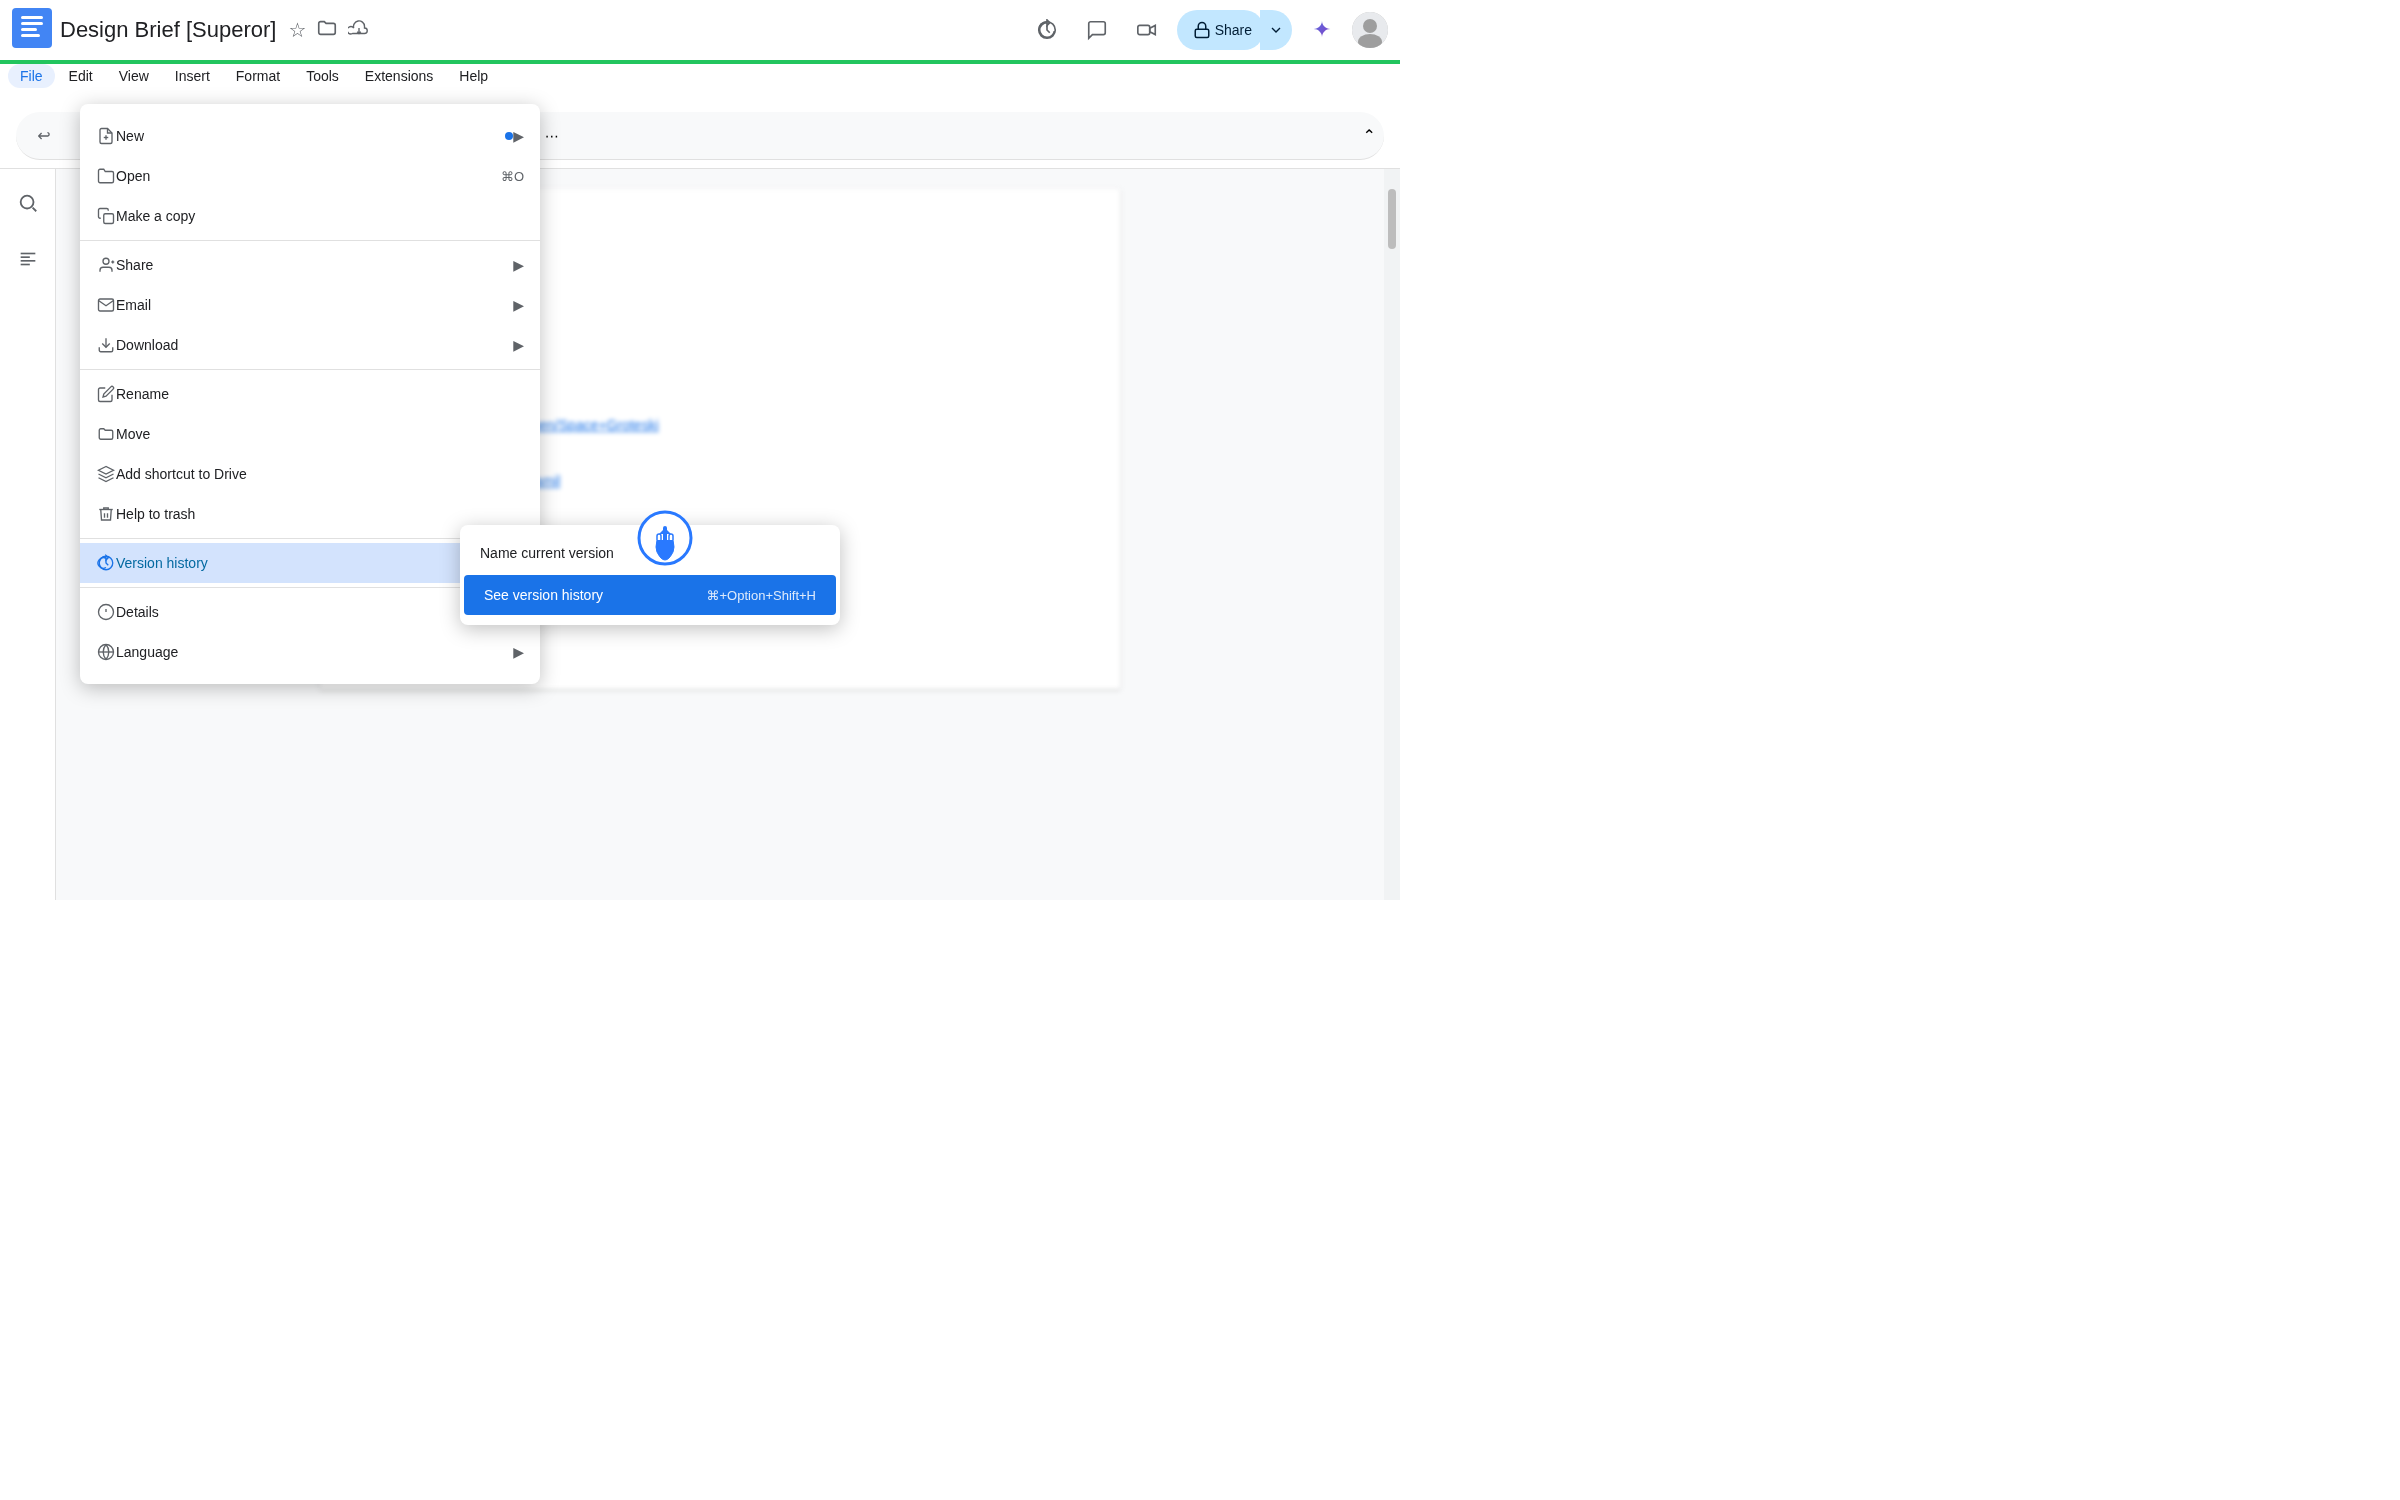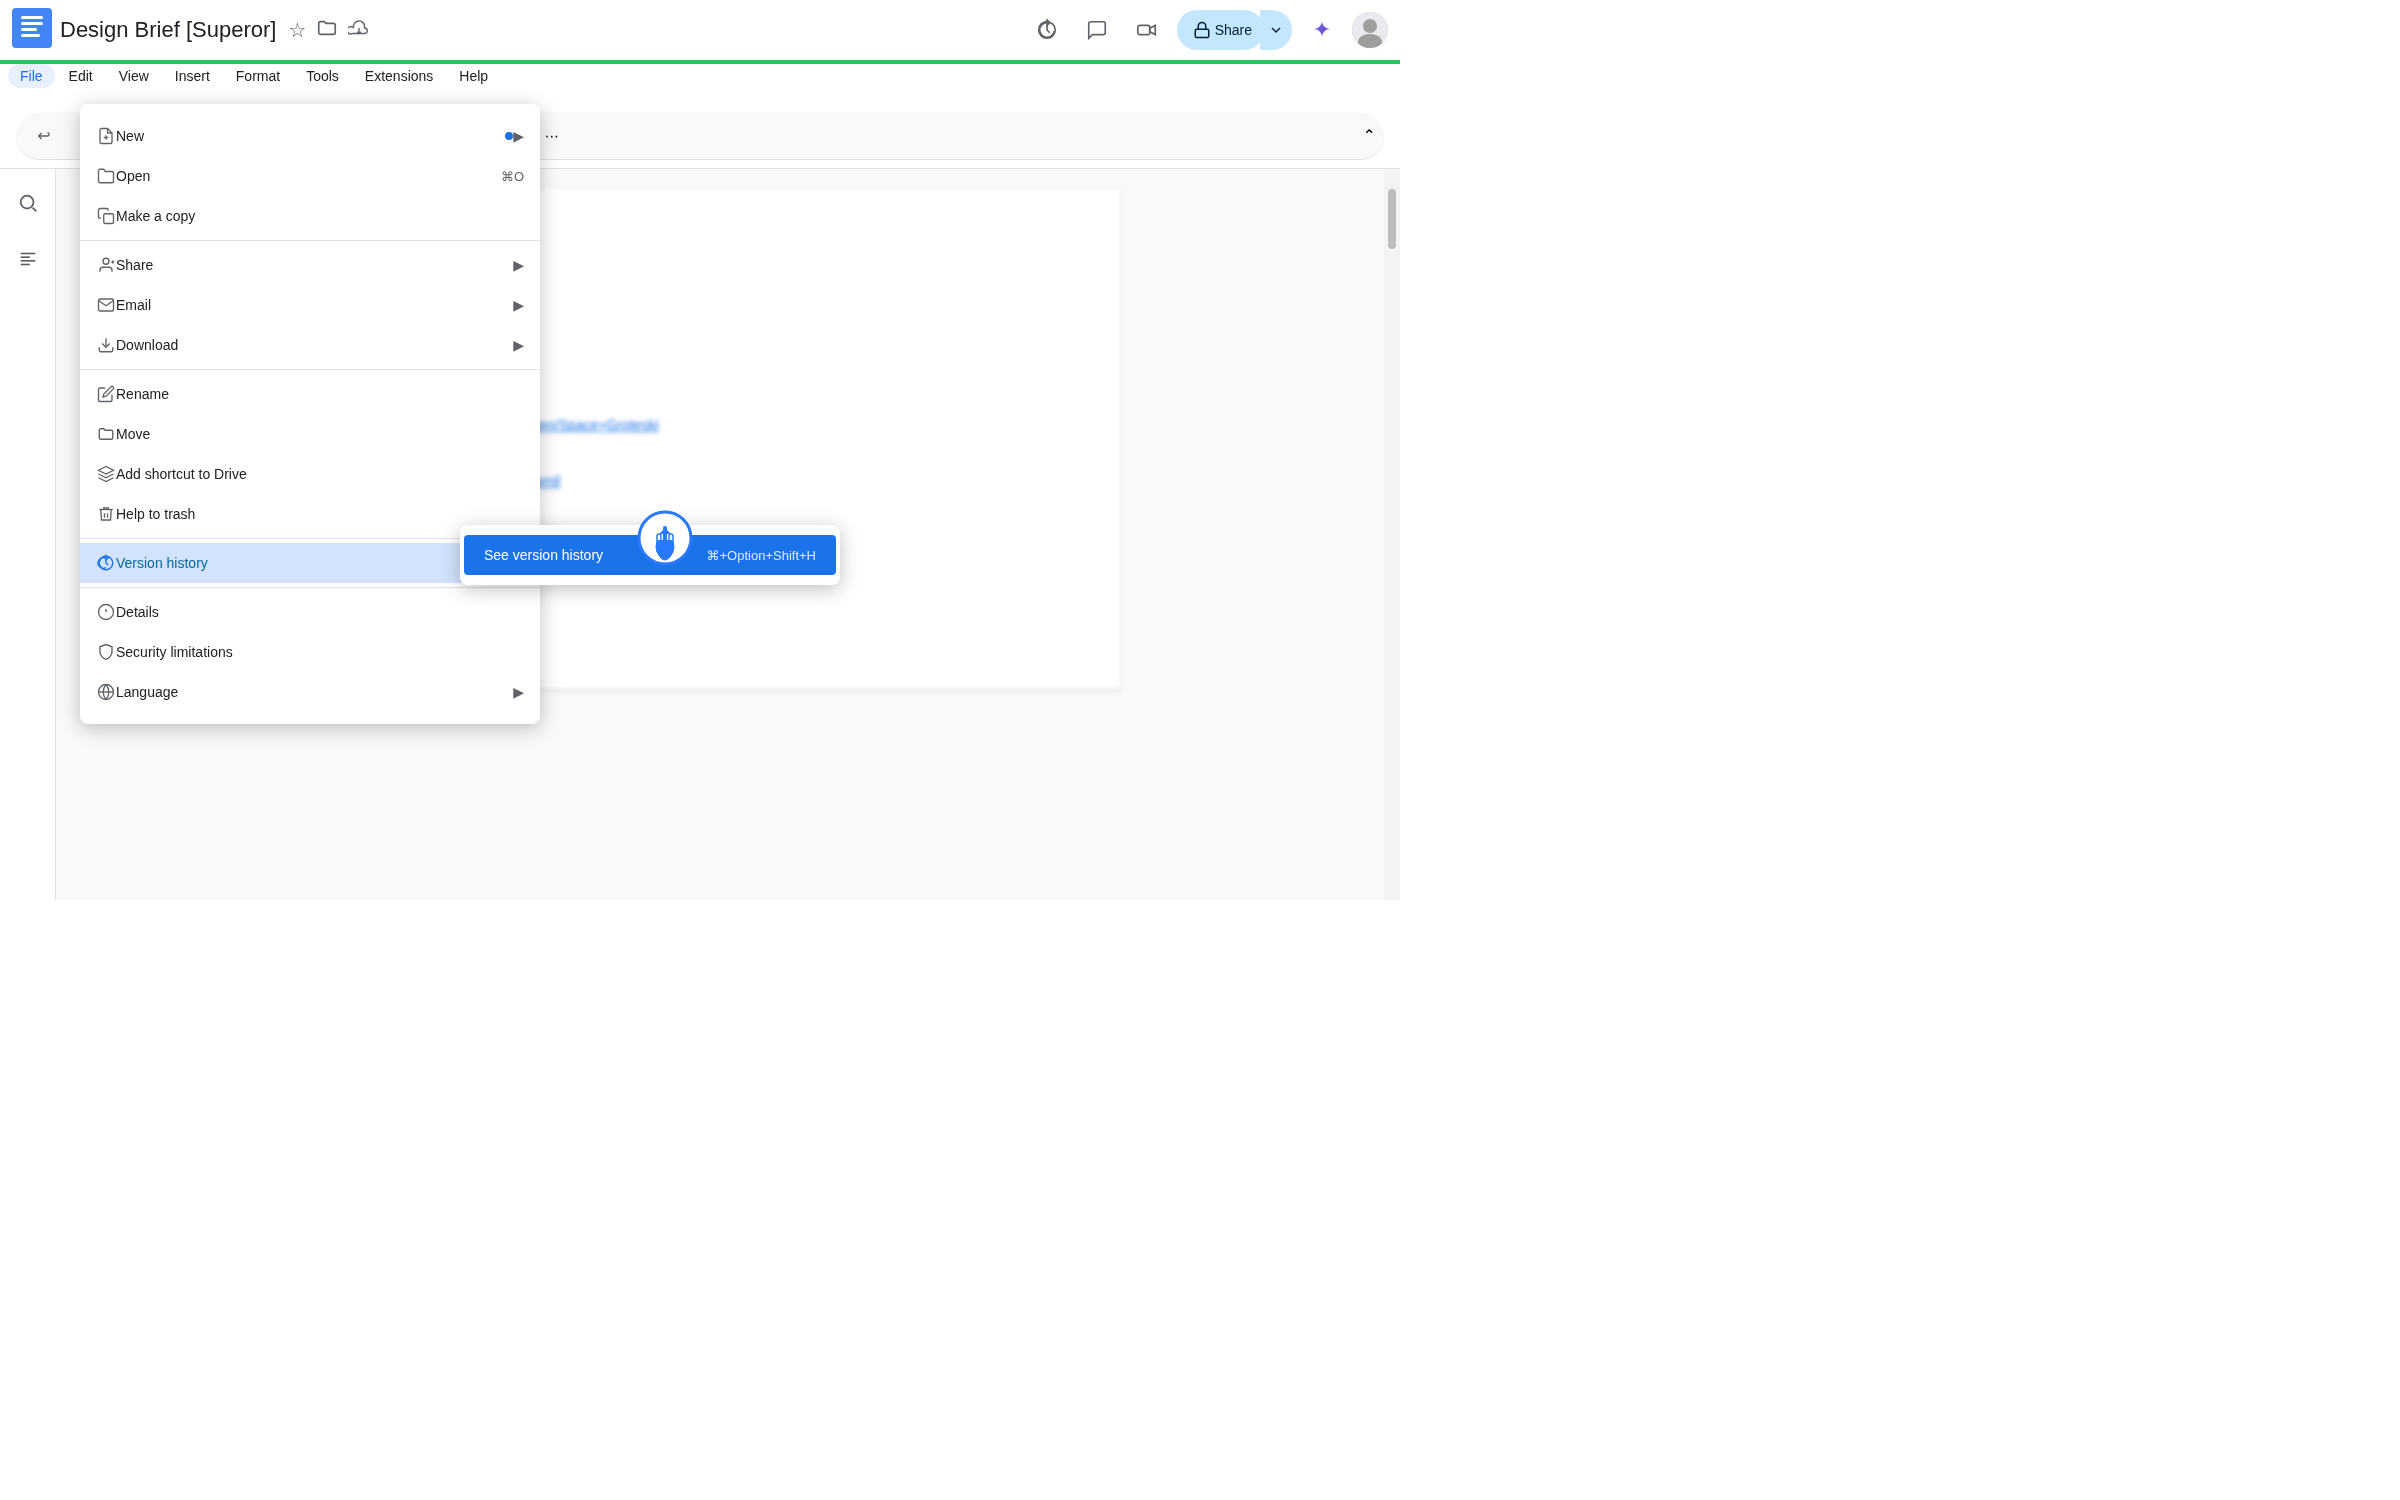--- a/index.html
+++ b/index.html
@@ -636,45 +636,40 @@
       <div class="item-icon">
         <svg width="18" height="18" viewBox="0 0 24 24" fill="none" stroke="#5f6368" stroke-width="1.8">
           <circle cx="12" cy="12" r="10"></circle>
           <line x1="12" y1="8" x2="12" y2="12"></line>
           <line x1="12" y1="16" x2="12.01" y2="16"></line>
         </svg>
       </div>
       <span class="item-label">Details</span>
     </div>
 
-    <div class="dropdown-item">
-      <div class="item-icon">
-        <svg width="18" height="18" viewBox="0 0 24 24" fill="none" stroke="#5f6368" stroke-width="1.8">
-          <path d="M12 22s8-4 8-10V5l-8-3-8 3v7c0 6 8 10 8 10z"></path>
-        </svg>
-      </div>
-      <span class="item-label">Security limitations</span>
-    </div>
 
     <div class="dropdown-item">
       <div class="item-icon">
         <svg width="18" height="18" viewBox="0 0 24 24" fill="none" stroke="#5f6368" stroke-width="1.8">
           <circle cx="12" cy="12" r="10"></circle>
           <path d="M2 12h20"></path>
           <path d="M12 2a15.3 15.3 0 010 20M12 2a15.3 15.3 0 000 20"></path>
         </svg>
       </div>
       <span class="item-label">Language</span>
       <span class="item-arrow">▶</span>
     </div>
   </div>
 </div>
 
 <div class="submenu">
 
+  <div class="submenu-item">
+    <span>Name current version</span>
+  </div>
 
   <div class="submenu-item" style="background:#1a73e8;border-radius:4px;margin:2px 4px;text-align:center;">
     <span style="color:#fff;">See version history</span>
     <span style="color:rgba(255,255,255,0.85);font-size:13px;">⌘+Option+Shift+H</span>
   </div>
 </div>
 
 <div class="cursor-indicator">
   <svg viewBox="0 0 60 70" width="60" height="70" xmlns="http://www.w3.org/2000/svg">
 

